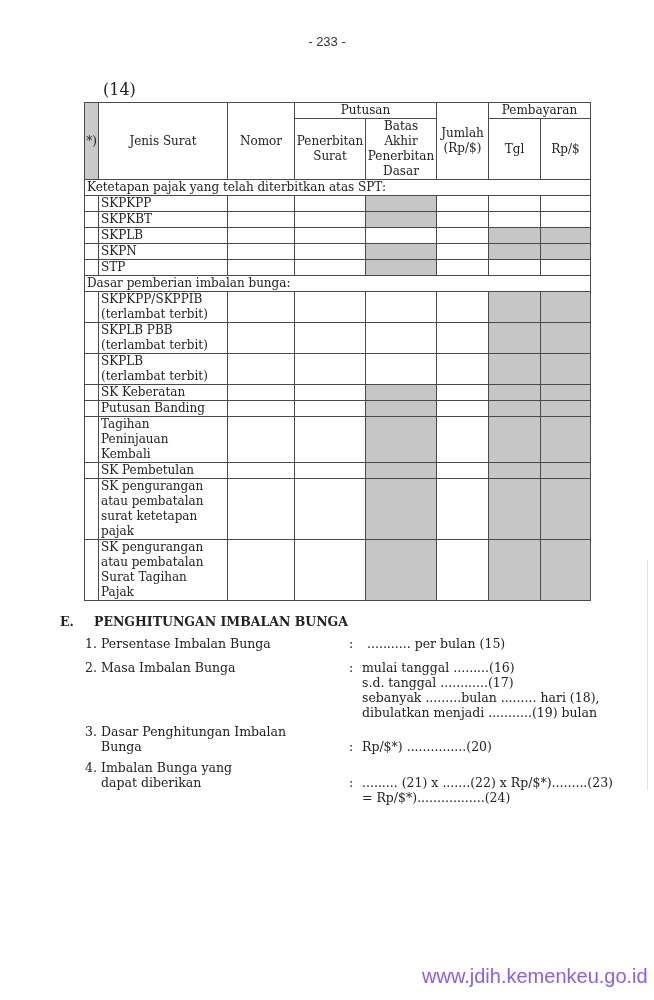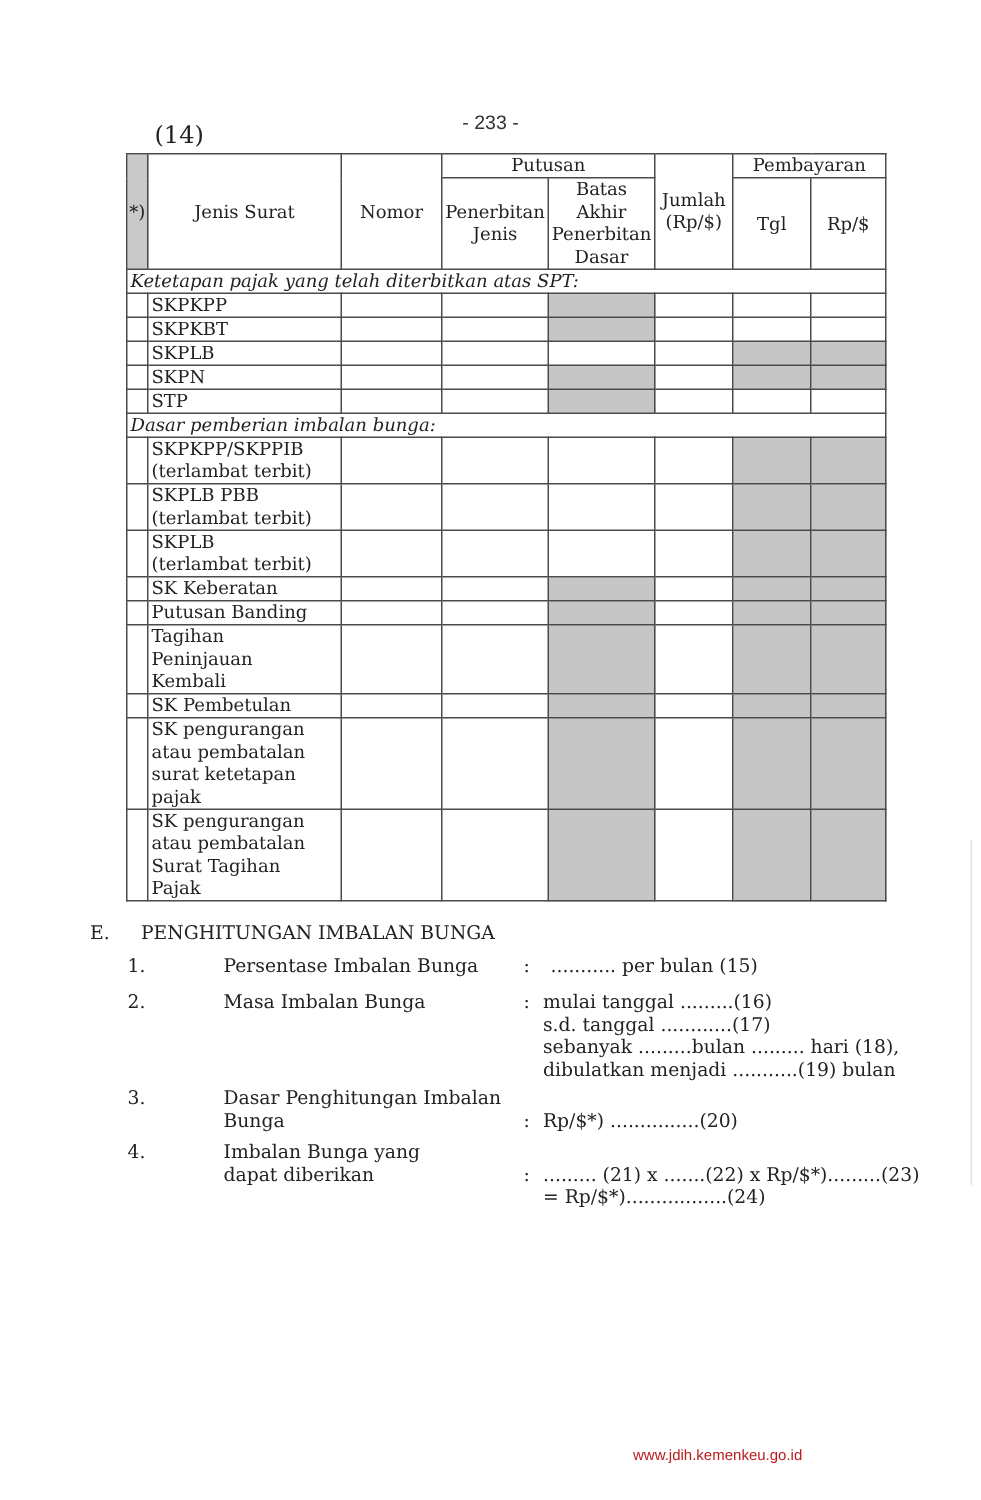--- a/index.html
+++ b/index.html
@@ -1,42 +1,42 @@
 <!DOCTYPE html>
 <html><head>
 <meta charset="utf-8">
 <style>
   html, body { margin: 0; padding: 0; background: #ffffff; }
   body { width: 654px; height: 1000px; position: relative; overflow: hidden;
          font-family: "DejaVu Serif", serif; color: #222; }
   .page-number { position: absolute; top: 34px; left: 0; width: 654px; text-align: center;
-                 font-family: "Liberation Sans", sans-serif; font-size: 13px; color: #333; margin-top: 40px; }
+                 font-family: "Liberation Sans", sans-serif; font-size: 13px; color: #333; }
   .ref-label { position: absolute; top: 80px; left: 103px; font-size: 16px; }
   table.form { position: absolute; top: 102px; left: 84px; border-collapse: collapse;
                table-layout: fixed; width: 506px; font-size: 12px; line-height: 15px; }
   table.form td, table.form th { border: 1.3px solid #4a4a4a; padding: 0 2px; font-weight: normal;
                vertical-align: top; text-align: left; color: #222; }
   table.form th { text-align: center; vertical-align: middle; padding: 0; }
   .shade { background: #c6c6c6; }
-  .sec-row td { padding-left: 1px; height: 15px; font-style: italic; }
+  .sec-row td { padding-left: 1px; height: 15px; }
   .r1 td { height: 15px; }
   .r2 td { height: 30px; }
   .r3 td { height: 45px; }
   .r4 td { height: 60px; }
   .star { background: #c9c9c9; }
   .sectionE { position: absolute; top: 614px; left: 60px; font-size: 12.5px; line-height: 15px; }
-  .sectionE .heading { position: absolute; left: 0; top: 0; white-space: nowrap; }
+  .sectionE .heading { position: absolute; left: 0; top: 0; white-space: nowrap; font-weight: bold; }
   .sectionE .heading .letter { display: inline-block; width: 34px; }
   .item { position: absolute; left: 25px; white-space: nowrap; }
   .item .num { display: inline-block; width: 16px; }
-  .item .label { position: absolute; left: 16px; top: 0; width: 200px; white-space: normal; margin-left: 48px; }
+  .item .label { position: absolute; left: 16px; top: 0; width: 200px; white-space: normal; }
   .colon { position: absolute; left: 264px; }
   .value { position: absolute; left: 277px; white-space: nowrap; }
   .footer-link { position: absolute; top: 965px; left: 422px; font-family: "Liberation Sans", sans-serif;
-                 font-size: 10px; color: #b91c1c; text-decoration: none; }
+                 font-size: 20px; color: #8b5cf6; text-decoration: none; }
   .scan-line { position: absolute; left: 647px; top: 560px; width: 1px; height: 230px; background: #e4e4e4; }
 </style>
 </head>
 <body>
 
 <div class="page-number">- 233 -</div>
 <div class="ref-label">(14)</div>
 
 <table class="form">
   <colgroup>
@@ -52,21 +52,21 @@
   <thead>
     <tr style="height:16px">
       <th rowspan="2" class="star">*)</th>
       <th rowspan="2">Jenis Surat</th>
       <th rowspan="2">Nomor</th>
       <th colspan="2">Putusan</th>
       <th rowspan="2">Jumlah (Rp/$)</th>
       <th colspan="2">Pembayaran</th>
     </tr>
     <tr style="height:60px">
-      <th>Penerbitan Jenis</th>
+      <th>Penerbitan Surat</th>
       <th>Batas Akhir Penerbitan Dasar</th>
       <th>Tgl</th>
       <th>Rp/$</th>
     </tr>
   </thead>
   <tbody id="table-body">
       <tr class="sec-row">
         <td colspan="8">Ketetapan pajak yang telah diterbitkan atas SPT:</td>
       </tr>
       <tr class="r1">

